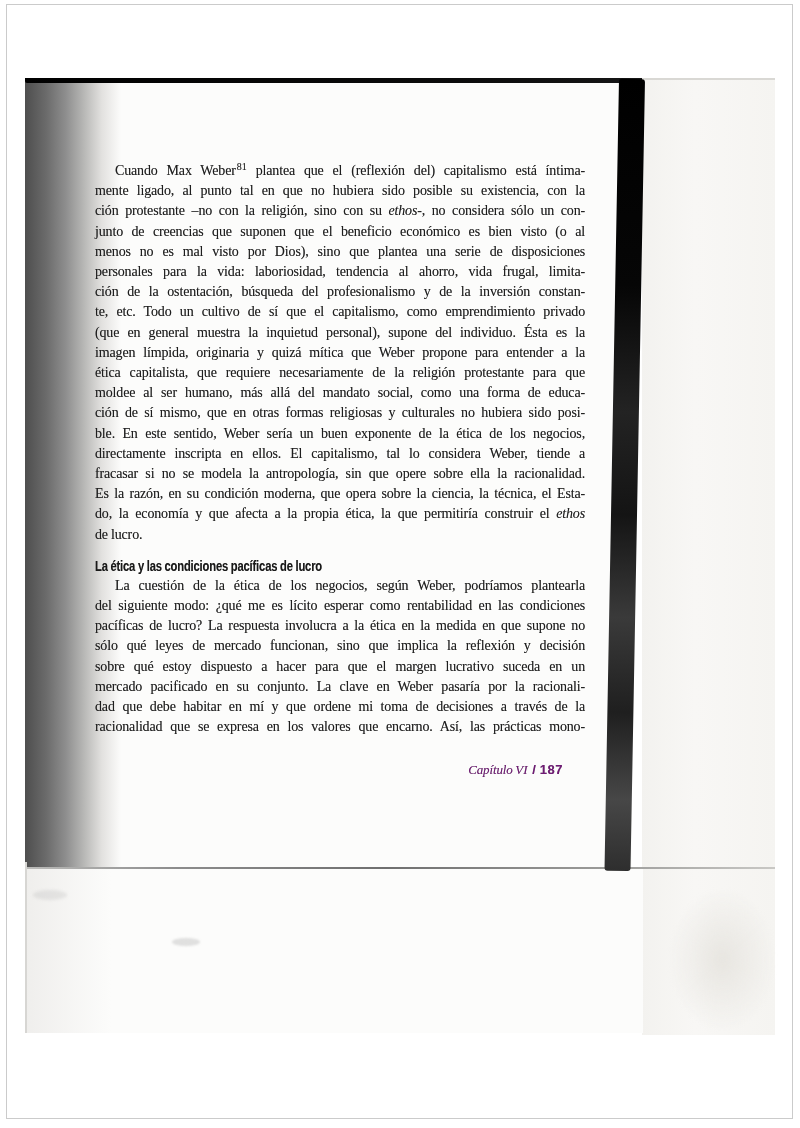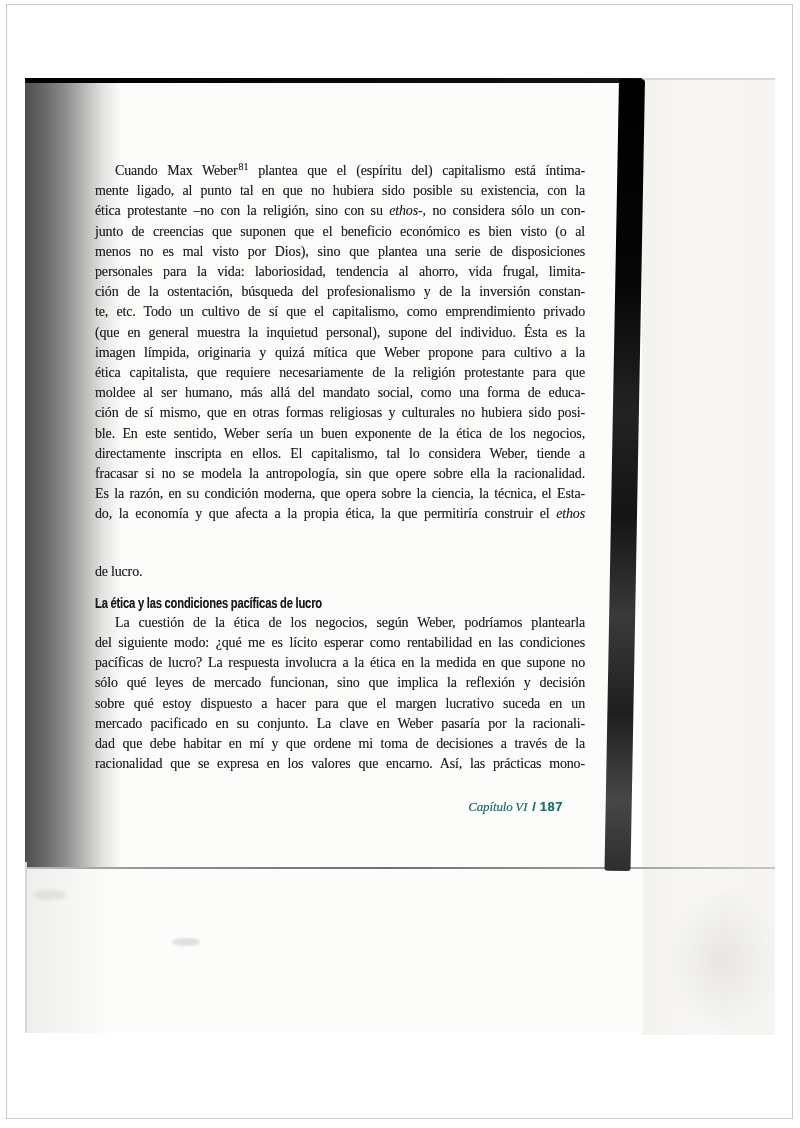--- a/index.html
+++ b/index.html
@@ -113,21 +113,21 @@
     width: 490px;
     font-family: "Liberation Serif", serif;
     font-size: 14px;
     line-height: 20.2px;
     color: #1e1e1e;
     letter-spacing: -0.15px;
     word-spacing: -0.3px;
     text-shadow: 0 0 0.5px rgba(30,30,30,0.45);
   }
   .line { text-align: justify; text-align-last: justify; }
-  .line.last { text-align-last: left; margin-top: 37px; }
+  .line.last { text-align-last: left; }
   .line.indent { text-indent: 20px; }
   .textcol .i { font-style: italic; }
   .textcol .sup {
     font-size: 10px;
     vertical-align: 5px;
     letter-spacing: 0;
     margin-left: 1px;
   }
   .heading {
     font-family: "Liberation Sans", sans-serif;
@@ -141,21 +141,21 @@
     transform-origin: left center;
     color: #191919;
   }
   .para2 { }
   .pagefooter {
     margin-top: 23px;
     text-align: right;
     text-align-last: right;
     padding-right: 22px;
     font-size: 13px;
-    color: #0f766e;
+    color: #701a75;
   }
   .pagefooter .chap { font-style: italic; font-family: "Liberation Serif", serif; }
   .pagefooter .sep {
     font-family: "Liberation Sans", sans-serif;
     font-weight: 700;
     margin: 0 4px 0 5px;
   }
   .pagefooter .pnum {
     font-family: "Liberation Sans", sans-serif;
     font-weight: 700;
@@ -176,30 +176,30 @@
     <div class="below"></div>
     <div class="cloud"></div>
     <div class="bottom-edge"></div>
     <div class="right-band"></div>
     <div class="left-line"></div>
     <div class="smudge-a"></div>
     <div class="smudge-b"></div>
 
     <div class="textcol">
       <div id="p1" class="para">
-          <div class="line indent"><span>Cuando Max Weber</span><span class="sup">81</span><span> plantea que el (espíritu del) capitalismo está íntima-</span></div>
+          <div class="line indent"><span>Cuando Max Weber</span><span class="sup">81</span><span> plantea que el (reflexión del) capitalismo está íntima-</span></div>
           <div class="line"><span>mente ligado, al punto tal en que no hubiera sido posible su existencia, con la</span></div>
-          <div class="line"><span>ética protestante –no con la religión, sino con su </span><span class="i">ethos-</span><span>, no considera sólo un con-</span></div>
+          <div class="line"><span>ción protestante –no con la religión, sino con su </span><span class="i">ethos-</span><span>, no considera sólo un con-</span></div>
           <div class="line"><span>junto de creencias que suponen que el beneficio económico es bien visto (o al</span></div>
           <div class="line"><span>menos no es mal visto por Dios), sino que plantea una serie de disposiciones</span></div>
           <div class="line"><span>personales para la vida: laboriosidad, tendencia al ahorro, vida frugal, limita-</span></div>
           <div class="line"><span>ción de la ostentación, búsqueda del profesionalismo y de la inversión constan-</span></div>
           <div class="line"><span>te, etc. Todo un cultivo de sí que el capitalismo, como emprendimiento privado</span></div>
           <div class="line"><span>(que en general muestra la inquietud personal), supone del individuo. Ésta es la</span></div>
-          <div class="line"><span>imagen límpida, originaria y quizá mítica que Weber propone para cultivo a la</span></div>
+          <div class="line"><span>imagen límpida, originaria y quizá mítica que Weber propone para entender a la</span></div>
           <div class="line"><span>ética capitalista, que requiere necesariamente de la religión protestante para que</span></div>
           <div class="line"><span>moldee al ser humano, más allá del mandato social, como una forma de educa-</span></div>
           <div class="line"><span>ción de sí mismo, que en otras formas religiosas y culturales no hubiera sido posi-</span></div>
           <div class="line"><span>ble. En este sentido, Weber sería un buen exponente de la ética de los negocios,</span></div>
           <div class="line"><span>directamente inscripta en ellos. El capitalismo, tal lo considera Weber, tiende a</span></div>
           <div class="line"><span>fracasar si no se modela la antropología, sin que opere sobre ella la racionalidad.</span></div>
           <div class="line"><span>Es la razón, en su condición moderna, que opera sobre la ciencia, la técnica, el Esta-</span></div>
           <div class="line"><span>do, la economía y que afecta a la propia ética, la que permitiría construir el </span><span class="i">ethos</span></div>
           <div class="line last"><span>de lucro.</span></div>
         </div>

